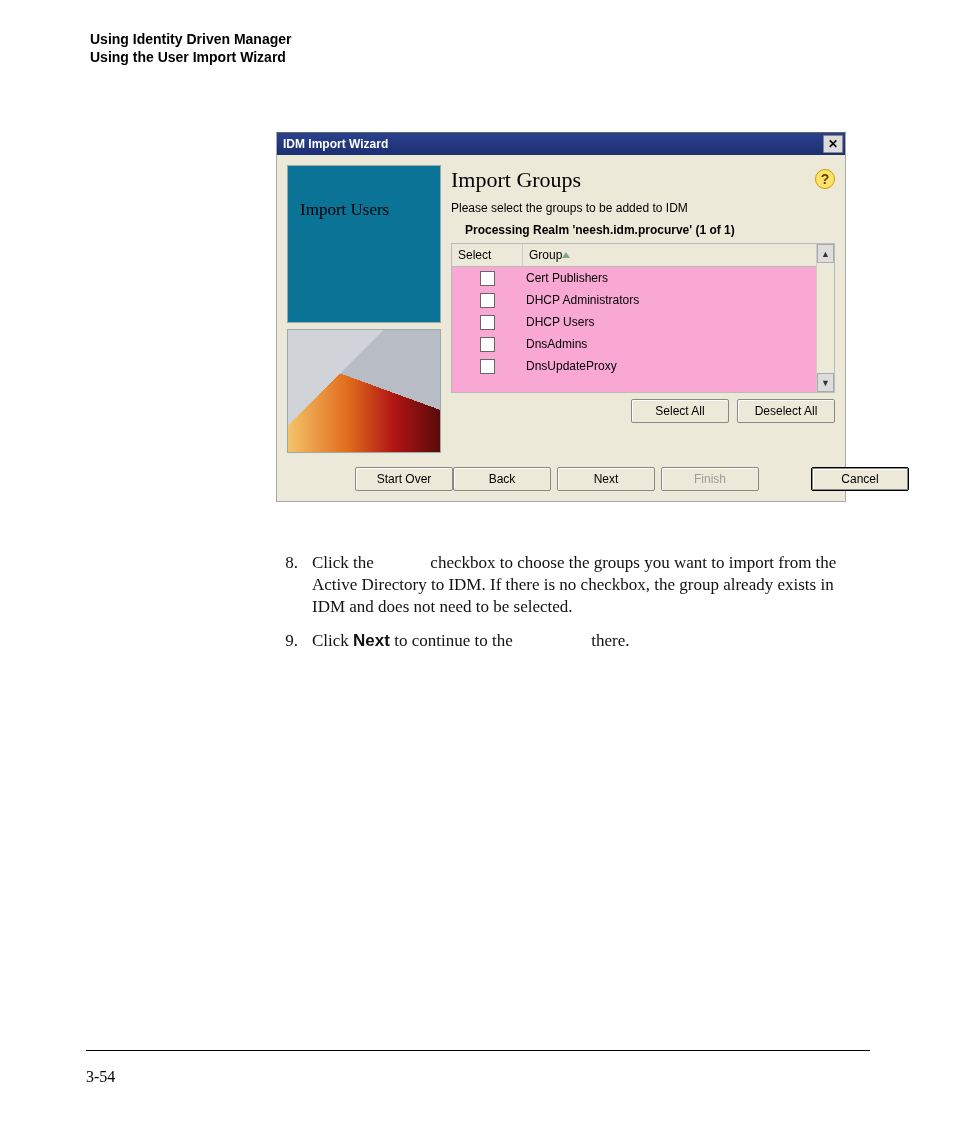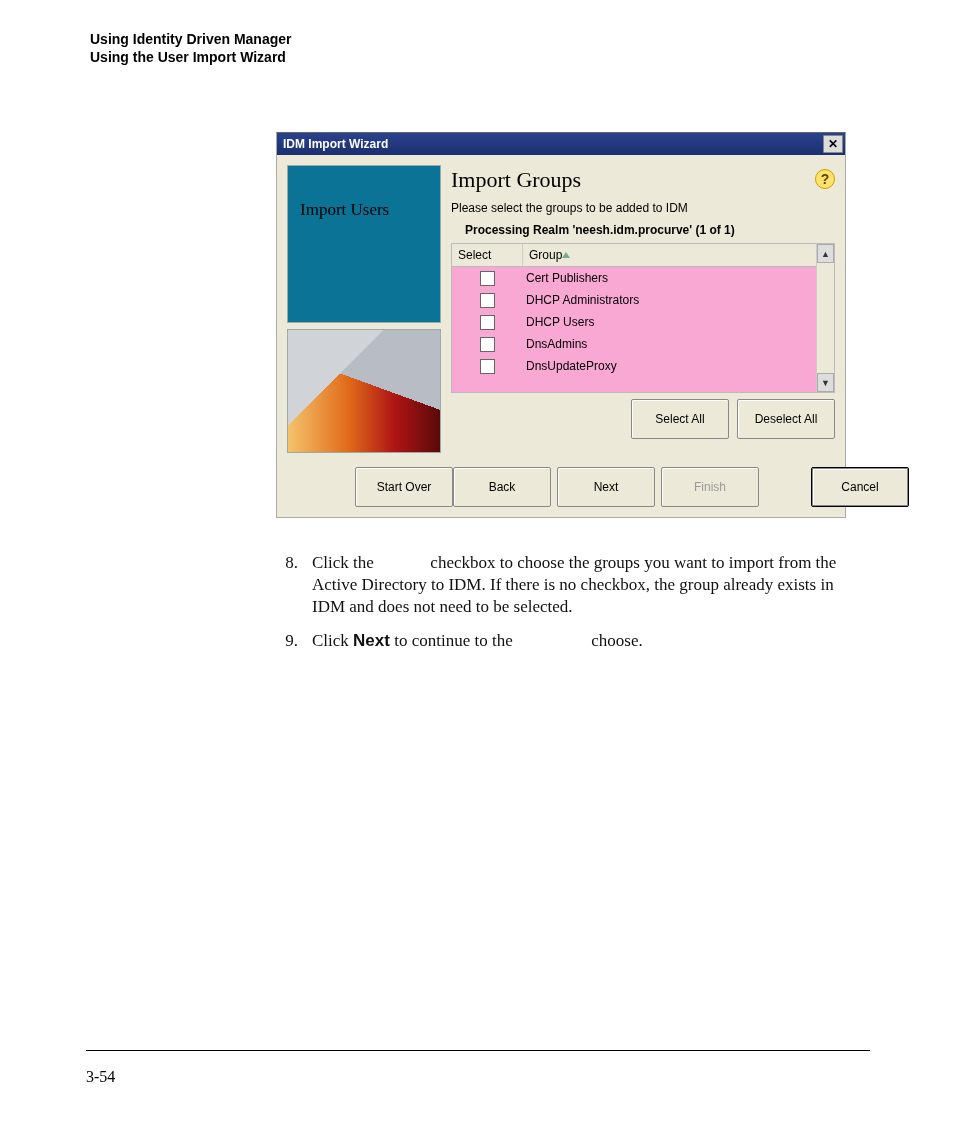--- a/index.html
+++ b/index.html
@@ -37,21 +37,21 @@
   .sortglyph{width:0;height:0;border-left:4px solid transparent;border-right:4px solid transparent;border-bottom:6px solid #7a8;}
   .rows{font-size:12px;}
   .row{display:flex;align-items:center;height:22px;}
   .row .cksel{width:70px;display:flex;justify-content:center;}
   .ck{width:13px;height:13px;border:1px solid #666;background:#fff;}
   .row .grp{flex:1;padding-left:4px;}
   .vscroll{position:absolute;right:0;top:0;bottom:0;width:17px;background:#ece9d8;border-left:1px solid #ccc;}
   .sbtn{height:17px;background:#ddd;border:1px solid #aaa;display:flex;align-items:center;justify-content:center;font-size:9px;color:#333;}
   .sbtn.dn{position:absolute;bottom:0;left:0;right:0;}
   .btnrow{display:flex;justify-content:flex-end;gap:8px;margin-top:6px;}
-  .winbtn{font-family:Tahoma,Arial,sans-serif;font-size:12px;background:#ece9d8;border:1px solid #888;border-radius:2px;height:22px;min-width:76px;padding:8px 10px;display:flex;align-items:center;justify-content:center;box-shadow:inset 1px 1px 0 #fff;}
+  .winbtn{font-family:Tahoma,Arial,sans-serif;font-size:12px;background:#ece9d8;border:1px solid #888;border-radius:2px;height:22px;min-width:76px;padding:0 10px;display:flex;align-items:center;justify-content:center;box-shadow:inset 1px 1px 0 #fff;}
   .winbtn.disabled{color:#9a9a9a;}
   .winbtn.def{border:1px solid #000;box-shadow:0 0 0 1px #888 inset, inset 2px 2px 0 #fff; }
   .bottombar{background:#ece9d8;padding:8px 10px 10px 10px;display:flex;justify-content:space-between;font-family:Tahoma,Arial,sans-serif;}
   .navbtns{display:flex;gap:6px;}
 
 </style>
 </head>
 <body>
 
 <div class="page">
@@ -144,21 +144,21 @@
       </div>
     </div>
   </div>
 
   <div class="body">
     <ol>
       <li>
         <span class="num">8.</span><span>Click the </span><span style="display:inline-block;width:48px;"></span><span> checkbox to choose the groups you want to import from the Active Directory to IDM. If there is no checkbox, the group already exists in IDM and does not need to be selected.</span>
       </li>
       <li>
-        <span class="num">9.</span><span>Click </span><b style="font-family:Arial,Helvetica,sans-serif;">Next</b><span> to continue to the </span><span style="display:inline-block;width:70px;"></span><span> choose.</span>
+        <span class="num">9.</span><span>Click </span><b style="font-family:Arial,Helvetica,sans-serif;">Next</b><span> to continue to the </span><span style="display:inline-block;width:70px;"></span><span> there.</span>
       </li>
     </ol>
   </div>
 
   <div class="footer-rule"></div>
   <div class="page-num">3-54</div>
 
 </div>
 
 </body></html>

